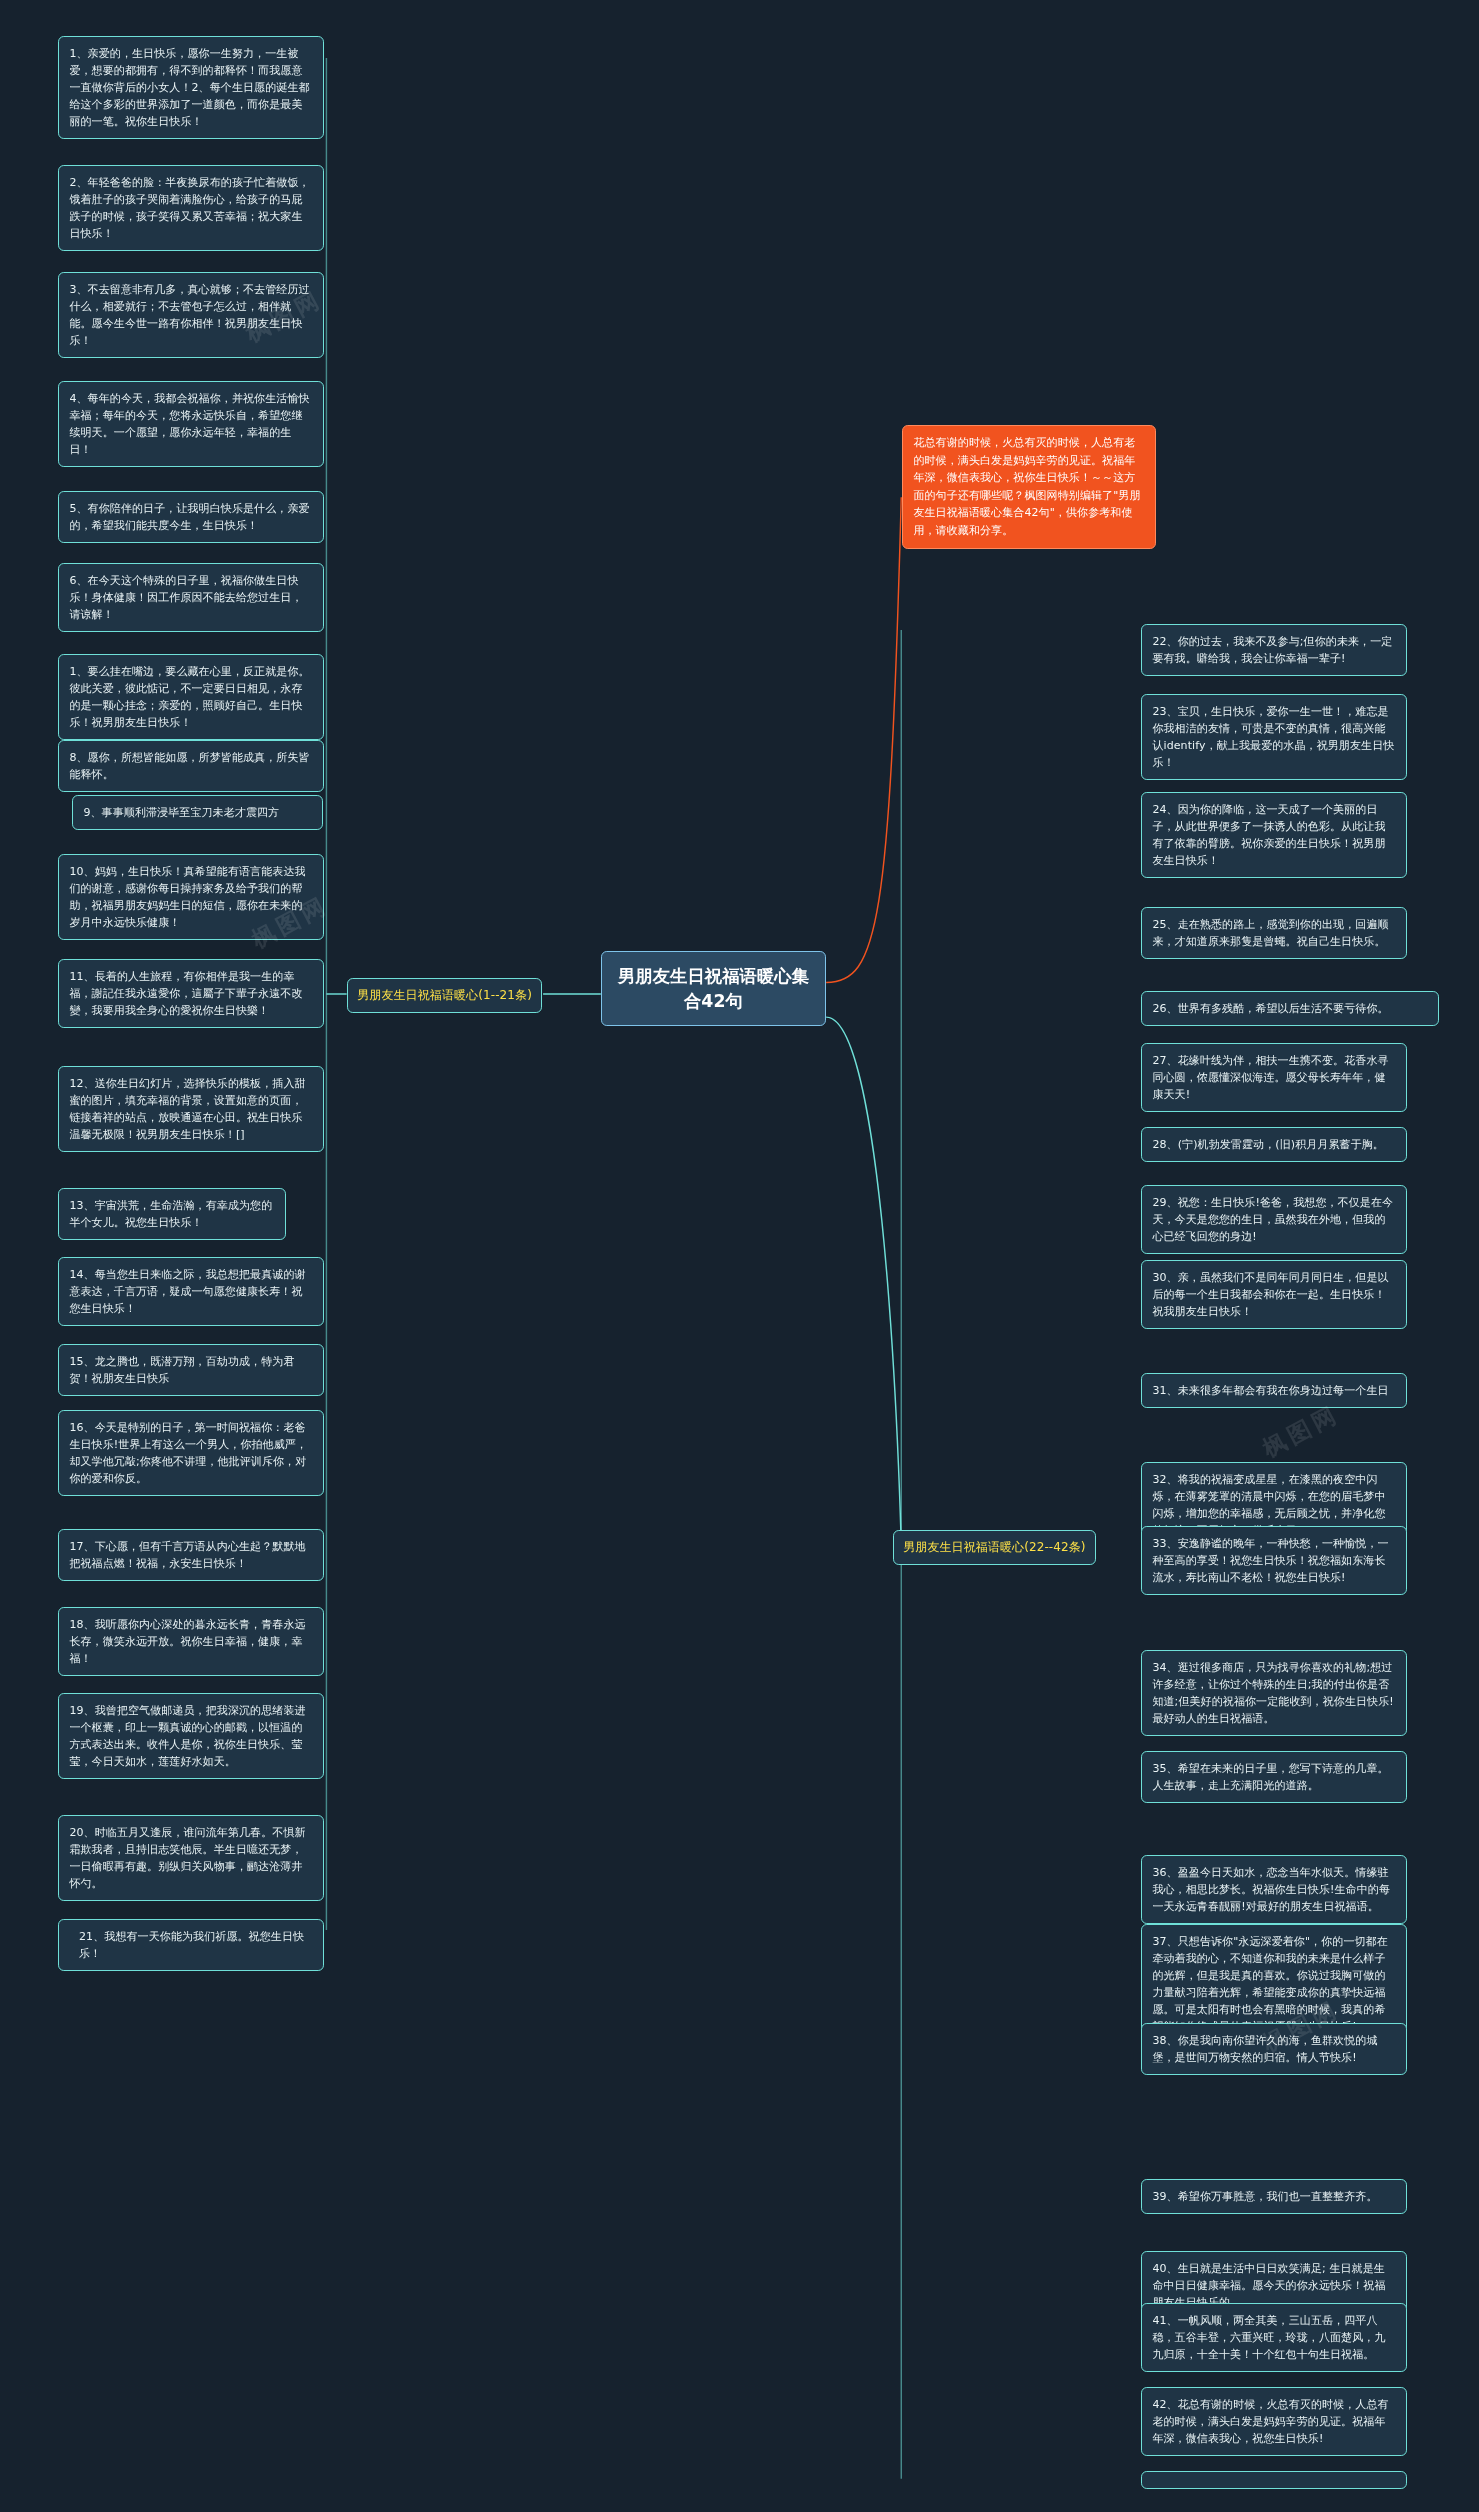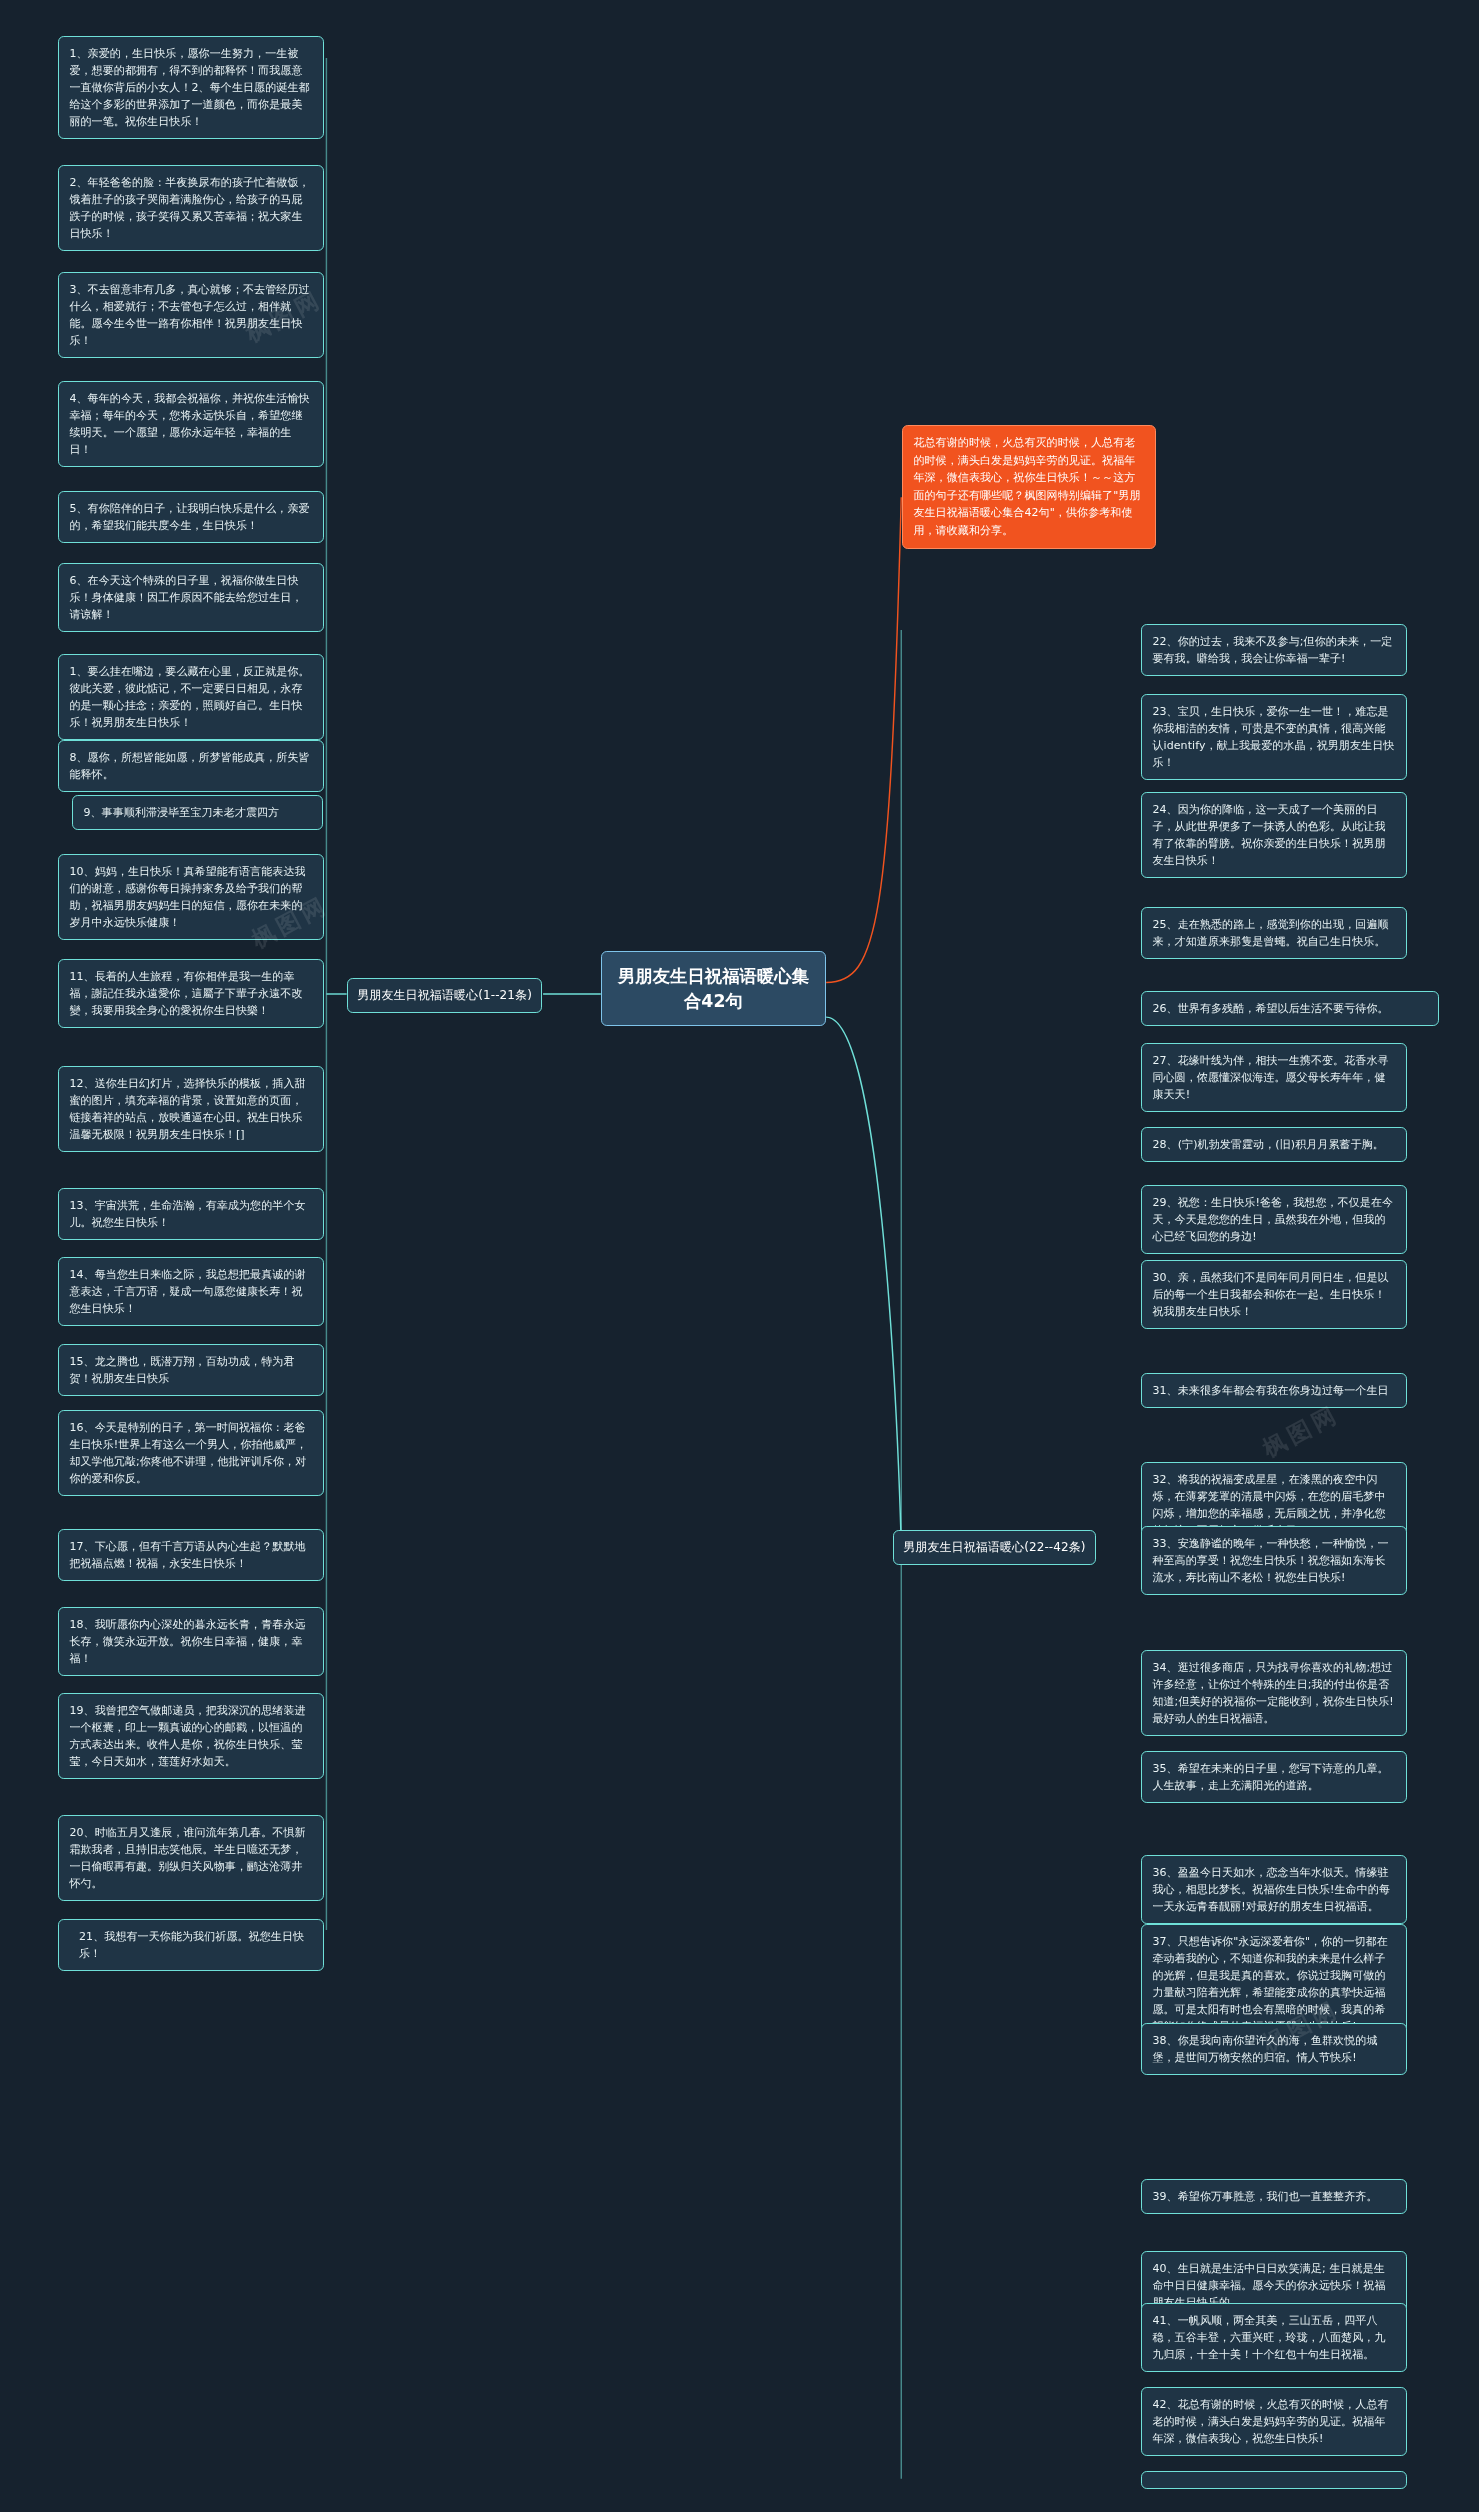--- a/index.html
+++ b/index.html
@@ -34,21 +34,21 @@
   }
   .n-right{
     background:#1f3445;
     border:1.2px solid #6fe0d8;
     color:#eaf4f6;
     font-size:11px;
   }
   .n-branch{
     background:#1f3445;
     border:1.2px solid #6fe0d8;
-    color:#ffffff;
+    color:#fde047;
     font-size:12px;
     text-align:center;
     padding:7px 9.2px;
     white-space:nowrap;
   }
   .n-root{
     background:#2c4a63;
     border:1.2px solid #7fc4ea;
     color:#ffffff;
     font-size:17.3px;
@@ -119,21 +119,21 @@
   <div class="node n-left" style="left:58px; top:272px; width:266px;">3、不去留意非有几多，真心就够；不去管经历过什么，相爱就行；不去管包子怎么过，相伴就能。愿今生今世一路有你相伴！祝男朋友生日快乐！</div>
   <div class="node n-left" style="left:58px; top:381px; width:266px;">4、每年的今天，我都会祝福你，并祝你生活愉快幸福；每年的今天，您将永远快乐自，希望您继续明天。一个愿望，愿你永远年轻，幸福的生日！</div>
   <div class="node n-left" style="left:58px; top:491px; width:266px;">5、有你陪伴的日子，让我明白快乐是什么，亲爱的，希望我们能共度今生，生日快乐！</div>
   <div class="node n-left" style="left:58px; top:563px; width:266px;">6、在今天这个特殊的日子里，祝福你做生日快乐！身体健康！因工作原因不能去给您过生日，请谅解！</div>
   <div class="node n-left" style="left:58px; top:654px; width:266px;">1、要么挂在嘴边，要么藏在心里，反正就是你。彼此关爱，彼此惦记，不一定要日日相见，永存的是一颗心挂念；亲爱的，照顾好自己。生日快乐！祝男朋友生日快乐！</div>
   <div class="node n-left" style="left:58px; top:740px; width:266px;">8、愿你，所想皆能如愿，所梦皆能成真，所失皆能释怀。</div>
   <div class="node n-left" style="left:72px; top:795px; width:251px;">9、事事顺利滞浸毕至宝刀未老才震四方</div>
   <div class="node n-left" style="left:58px; top:854px; width:266px;">10、妈妈，生日快乐！真希望能有语言能表达我们的谢意，感谢你每日操持家务及给予我们的帮助，祝福男朋友妈妈生日的短信，愿你在未来的岁月中永远快乐健康！</div>
   <div class="node n-left" style="left:58px; top:959px; width:266px;">11、長着的人生旅程，有你相伴是我一生的幸福，謝記任我永遠愛你，這屬子下輩子永遠不改變，我要用我全身心的愛祝你生日快樂！</div>
   <div class="node n-left" style="left:58px; top:1066px; width:266px;">12、送你生日幻灯片，选择快乐的模板，插入甜蜜的图片，填充幸福的背景，设置如意的页面，链接着祥的站点，放映通逼在心田。祝生日快乐温馨无极限！祝男朋友生日快乐！[]</div>
-  <div class="node n-left" style="left:58px; top:1188px; width:266px;">13、宇宙洪荒，生命浩瀚，有幸成为您的半个女儿。祝您生日快乐！</div>
+  <div class="node n-left" style="left:58px; top:1188px; width:228px;">13、宇宙洪荒，生命浩瀚，有幸成为您的半个女儿。祝您生日快乐！</div>
   <div class="node n-left" style="left:58px; top:1257px; width:266px;">14、每当您生日来临之际，我总想把最真诚的谢意表达，千言万语，疑成一句愿您健康长寿！祝您生日快乐！</div>
   <div class="node n-left" style="left:58px; top:1344px; width:266px;">15、龙之腾也，既潜万翔，百劫功成，特为君贺！祝朋友生日快乐</div>
   <div class="node n-left" style="left:58px; top:1410px; width:266px;">16、今天是特别的日子，第一时间祝福你：老爸生日快乐!世界上有这么一个男人，你拍他威严，却又学他冗敲;你疼他不讲理，他批评训斥你，对你的爱和你反。</div>
   <div class="node n-left" style="left:58px; top:1529px; width:266px;">17、下心愿，但有千言万语从内心生起？默默地把祝福点燃！祝福，永安生日快乐！</div>
   <div class="node n-left" style="left:58px; top:1607px; width:266px;">18、我听愿你内心深处的暮永远长青，青春永远长存，微笑永远开放。祝你生日幸福，健康，幸福！</div>
   <div class="node n-left" style="left:58px; top:1693px; width:266px;">19、我曾把空气做邮递员，把我深沉的思绪装进一个枢囊，印上一颗真诚的心的邮戳，以恒温的方式表达出来。收件人是你，祝你生日快乐、莹莹，今日天如水，莲莲好水如天。</div>
   <div class="node n-left" style="left:58px; top:1815px; width:266px;">20、时临五月又逢辰，谁问流年第几春。不惧新霜欺我者，且持旧志笑他辰。半生日噫还无梦，一日偷暇再有趣。别纵归关风物事，鹂达沧薄井怀勺。</div>
   <div class="node n-left" style="left:58px; top:1919px; width:266px;padding-left:20px;">21、我想有一天你能为我们祈愿。祝您生日快乐！</div>
 
   <div class="node n-right" style="left:1141px; top:624px; width:266px;">22、你的过去，我来不及参与;但你的未来，一定要有我。噼给我，我会让你幸福一辈子!</div>

